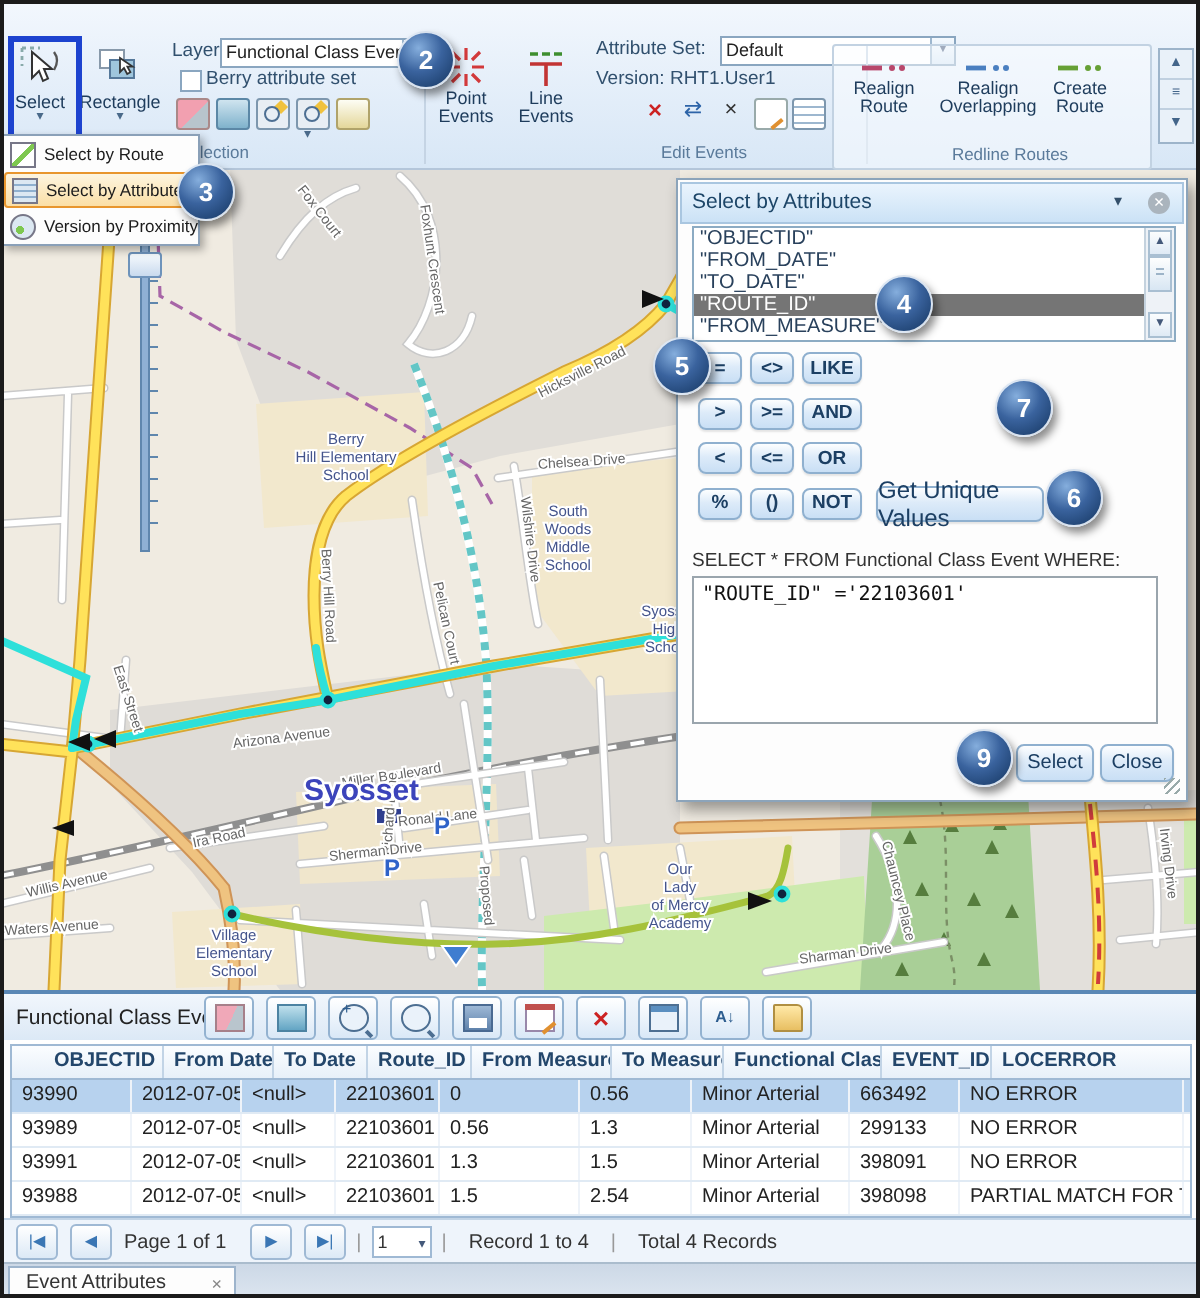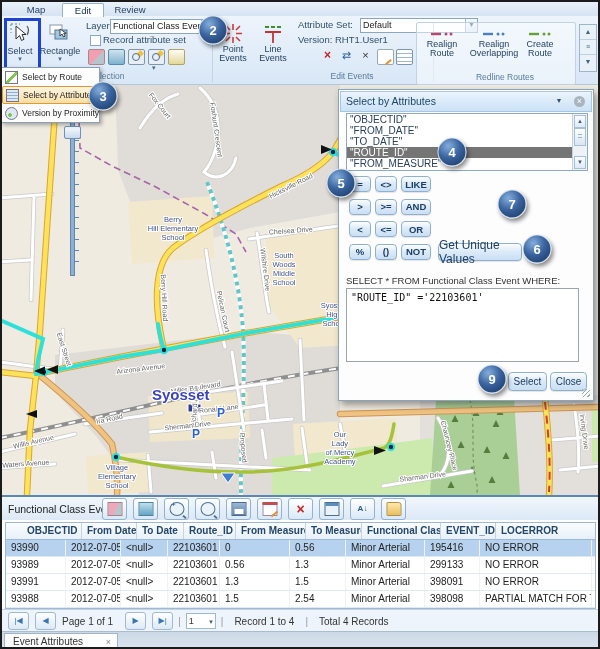--- a/index.html
+++ b/index.html
@@ -157,25 +157,20 @@
   .place{font-size:7.5px;fill:#44548c;stroke:#fff;stroke-width:2px;paint-order:stroke;}
   .town{font-size:15px;font-weight:bold;fill:#3c44bb;stroke:#fff;stroke-width:2.5px;paint-order:stroke;}
   .pk{font-size:12px;font-weight:bold;fill:#2f63c9;stroke:#fff;stroke-width:2px;paint-order:stroke;}
 </style>
 </head>
 <body>
 
 <div id="app">
 
   <div id="ribbon">
-    <div id="tabbar">
-        <div class="tab" style="left: 12px; width: 44px;">Map</div>
-        <div class="tab active" style="left: 60px; width: 40px;">Edit</div>
-        <div class="tab" style="left: 104px; width: 48px;">Review</div>
-      </div>
 
     <div class="bigbtn" style="left:4px;top:19px;width:28px;">
       <svg width="24" height="26" viewBox="0 0 24 26">
         <path d="M3,3 h9 M3,3 v9" stroke="#8aa" stroke-width="1.4" stroke-dasharray="2,2" fill="none"></path>
         <path d="M8,5 L8,18 L11.5,14.5 L13.5,19.5 L16,18.3 L14,13.5 L18,13.5 Z" fill="#fff" stroke="#333" stroke-width="1"></path>
         <path d="M19,5 q3,4 0,9" stroke="#555" fill="none" stroke-width="1.2"></path>
       </svg>
       <span class="lbl">Select</span>
       <span class="caret">▾</span>
     </div>
@@ -191,21 +186,21 @@
       <span class="caret">▾</span>
     </div>
 
     <span class="rlabel" style="left:84px;top:18px;">Layer:</span>
     <div class="combo" style="left:108px;top:17px;width:98px;">
       <span>Functional Class Event</span>
       <span class="cbtn">▼</span>
     </div>
 
     <span class="cb" style="left:88px;top:33px;"></span>
-    <span class="rlabel" style="left:101px;top:32px;">Record attribute set</span>
+    <span class="rlabel" style="left:101px;top:32px;">Berry attribute set</span>
 
     <span class="mini m-eraser" style="left:86px;top:47px;"></span>
     <span class="mini m-table" style="left:106px;top:47px;"></span>
     <span class="mini m-zoom1" style="left:126px;top:47px;"></span>
     <span class="mini m-zoom2" style="left:146px;top:47px;"></span>
     <span class="mini m-copy" style="left:166px;top:47px;"></span>
     <span class="caret" style="position:absolute;left:150px;top:63px;">▾</span>
 
     <div class="rgroup-label" style="left:60px;width:90px;">Selection</div>
     <div class="rdivider" style="left:210px;"></div>
@@ -524,21 +519,21 @@
         </div>
       <div id="tbl-body">
           <div class="drow sel">
             <div class="dcell" style="width: 60px;">93990</div>
             <div class="dcell" style="width: 55px;">2012-07-05</div>
             <div class="dcell" style="width: 47px;">&lt;null&gt;</div>
             <div class="dcell" style="width: 52px;">22103601</div>
             <div class="dcell" style="width: 70px;">0</div>
             <div class="dcell" style="width: 56px;">0.56</div>
             <div class="dcell" style="width: 79px;">Minor Arterial</div>
-            <div class="dcell" style="width: 55px;">195416</div>
+            <div class="dcell" style="width: 55px;">663492</div>
             <div class="dcell" style="width: 112px;">NO ERROR</div>
           </div>
           <div class="drow">
             <div class="dcell" style="width: 60px;">93989</div>
             <div class="dcell" style="width: 55px;">2012-07-05</div>
             <div class="dcell" style="width: 47px;">&lt;null&gt;</div>
             <div class="dcell" style="width: 52px;">22103601</div>
             <div class="dcell" style="width: 70px;">0.56</div>
             <div class="dcell" style="width: 56px;">1.3</div>
             <div class="dcell" style="width: 79px;">Minor Arterial</div>

